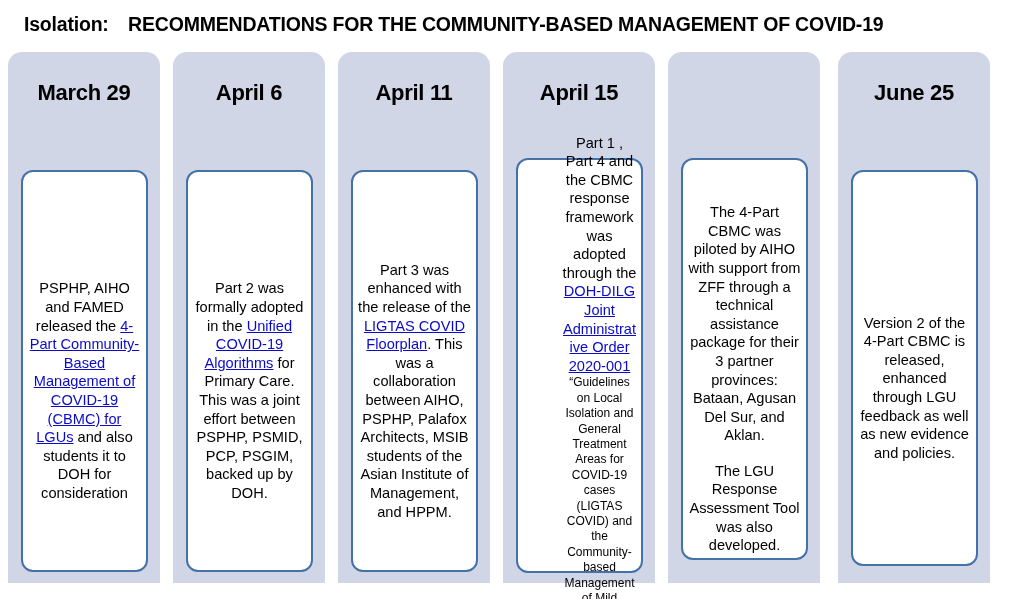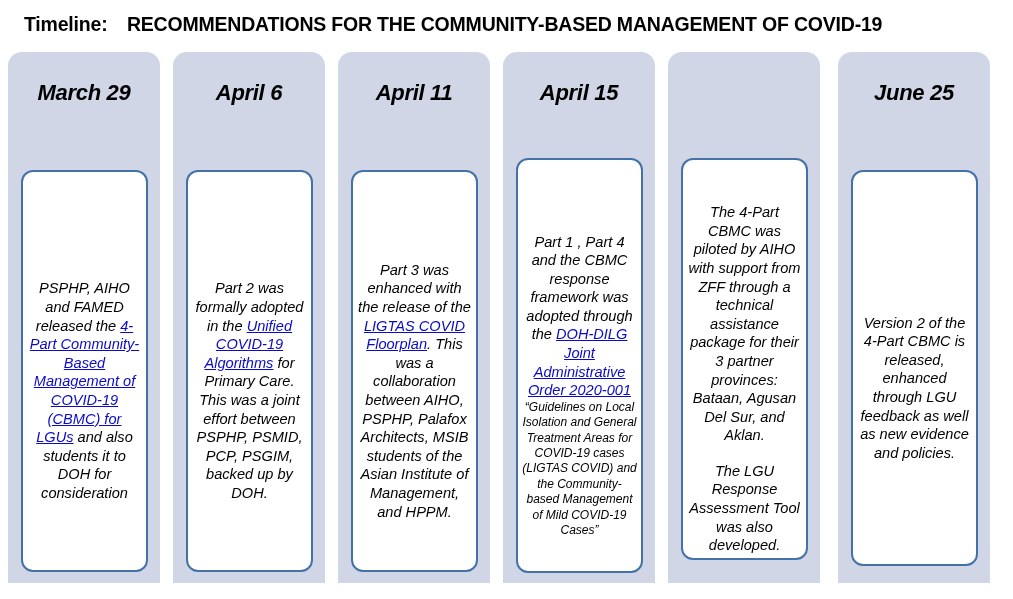--- a/index.html
+++ b/index.html
@@ -41,21 +41,20 @@
     top: 52px;
     width: 1013px;
     height: 535px;
   }
 
   .column {
     position: absolute;
     top: 0;
     width: 152px;
     height: 531px;
-    font-style: italic;
   }
 
   .panel {
     position: absolute;
     left: 0;
     top: 0;
     width: 100%;
     height: 531px;
     background: #d0d6e6;
     border-radius: 14px 14px 0 0;
@@ -115,21 +114,21 @@
 
   .card-body .gap {
     display: block;
     height: 17px;
   }
 </style>
 </head>
 <body>
 
 <div id="page-title">
-  <span class="title-prefix">Timeline:</span>
+  <span class="title-prefix">Isolation:</span>
   <span style="display:inline-block;width:9px"></span>
   <span class="title-main">RECOMMENDATIONS FOR THE COMMUNITY-BASED MANAGEMENT OF COVID-19</span>
 </div>
 
 <div id="timeline">
     <div class="column" style="left: 8px;">
       <div class="panel"></div>
       <div class="date-label">March 29</div>
       <div class="card" style="top: 118px; bottom: 11px;">
         <div class="card-body"><span>PSPHP, AIHO and FAMED released the </span><span class="lnk">4-Part Community-Based Management of COVID-19 (CBMC) for LGUs</span><span> and also students it to DOH for consideration</span></div>
@@ -145,21 +144,21 @@
     <div class="column" style="left: 338px;">
       <div class="panel"></div>
       <div class="date-label">April 11</div>
       <div class="card" style="top: 118px; bottom: 11px;">
         <div class="card-body"><span>Part 3 was enhanced with the release of the </span><span class="lnk">LIGTAS COVID Floorplan</span><span>. This was a collaboration between AIHO, PSPHP, Palafox Architects, MSIB students of the Asian Institute of Management, and HPPM.</span></div>
       </div>
     </div>
     <div class="column" style="left: 503px;">
       <div class="panel"></div>
       <div class="date-label">April 15</div>
-      <div class="card" style="top: 106px; bottom: 10px;">
+      <div class="card" style="top: 106px; bottom: 10px; padding-left: 44px;">
         <div class="card-body"><span>Part 1 , Part 4 and the CBMC response framework was adopted through the </span><span class="lnk">DOH-DILG Joint Administrative Order 2020-001</span><span class="quote">“Guidelines on Local Isolation and General Treatment Areas for COVID-19 cases (LIGTAS COVID) and the Community-based Management of Mild COVID-19 Cases”</span></div>
       </div>
     </div>
     <div class="column" style="left: 668px;">
       <div class="panel"></div>
       <div class="card" style="top: 106px; bottom: 23px;">
         <div class="card-body"><span>The 4-Part CBMC was piloted by AIHO with support from ZFF through a technical assistance package for their 3 partner provinces: Bataan, Agusan Del Sur, and Aklan.</span><span class="gap"></span><span>The LGU Response Assessment Tool was also developed.</span></div>
       </div>
     </div>
     <div class="column" style="left: 838px;">

